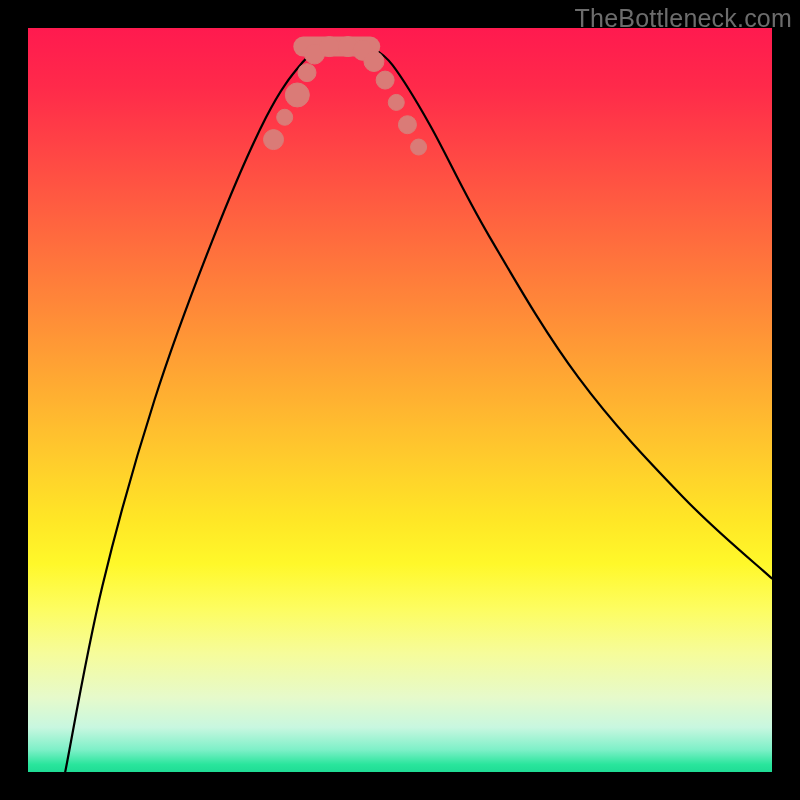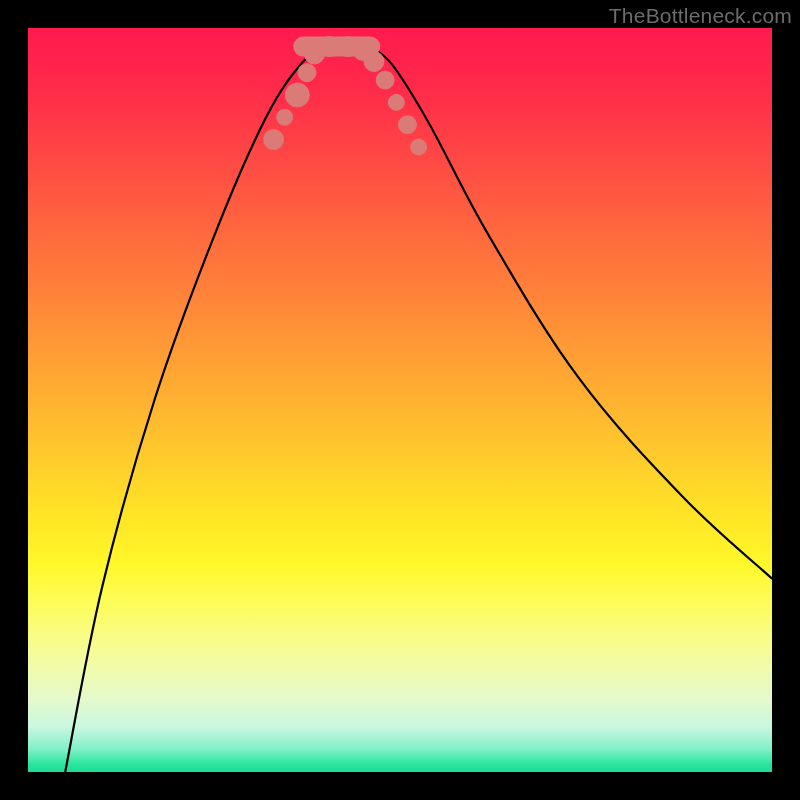--- a/index.html
+++ b/index.html
@@ -35,21 +35,21 @@
       #7ef0c8 97%,
       #29e59c 99%,
       #1fdc95 100%
     );
   }
   .watermark {
     position: absolute;
     top: 4px;
     right: 8px;
     color: #6c6c6c;
-    font-size: 21px;
+    font-size: 25px;
     font-weight: 500;
     letter-spacing: 0.2px;
     z-index: 20;
     background: transparent;
   }
   svg.chart {
     position: absolute;
     left: 0;
     top: 0;
     width: 744px;

